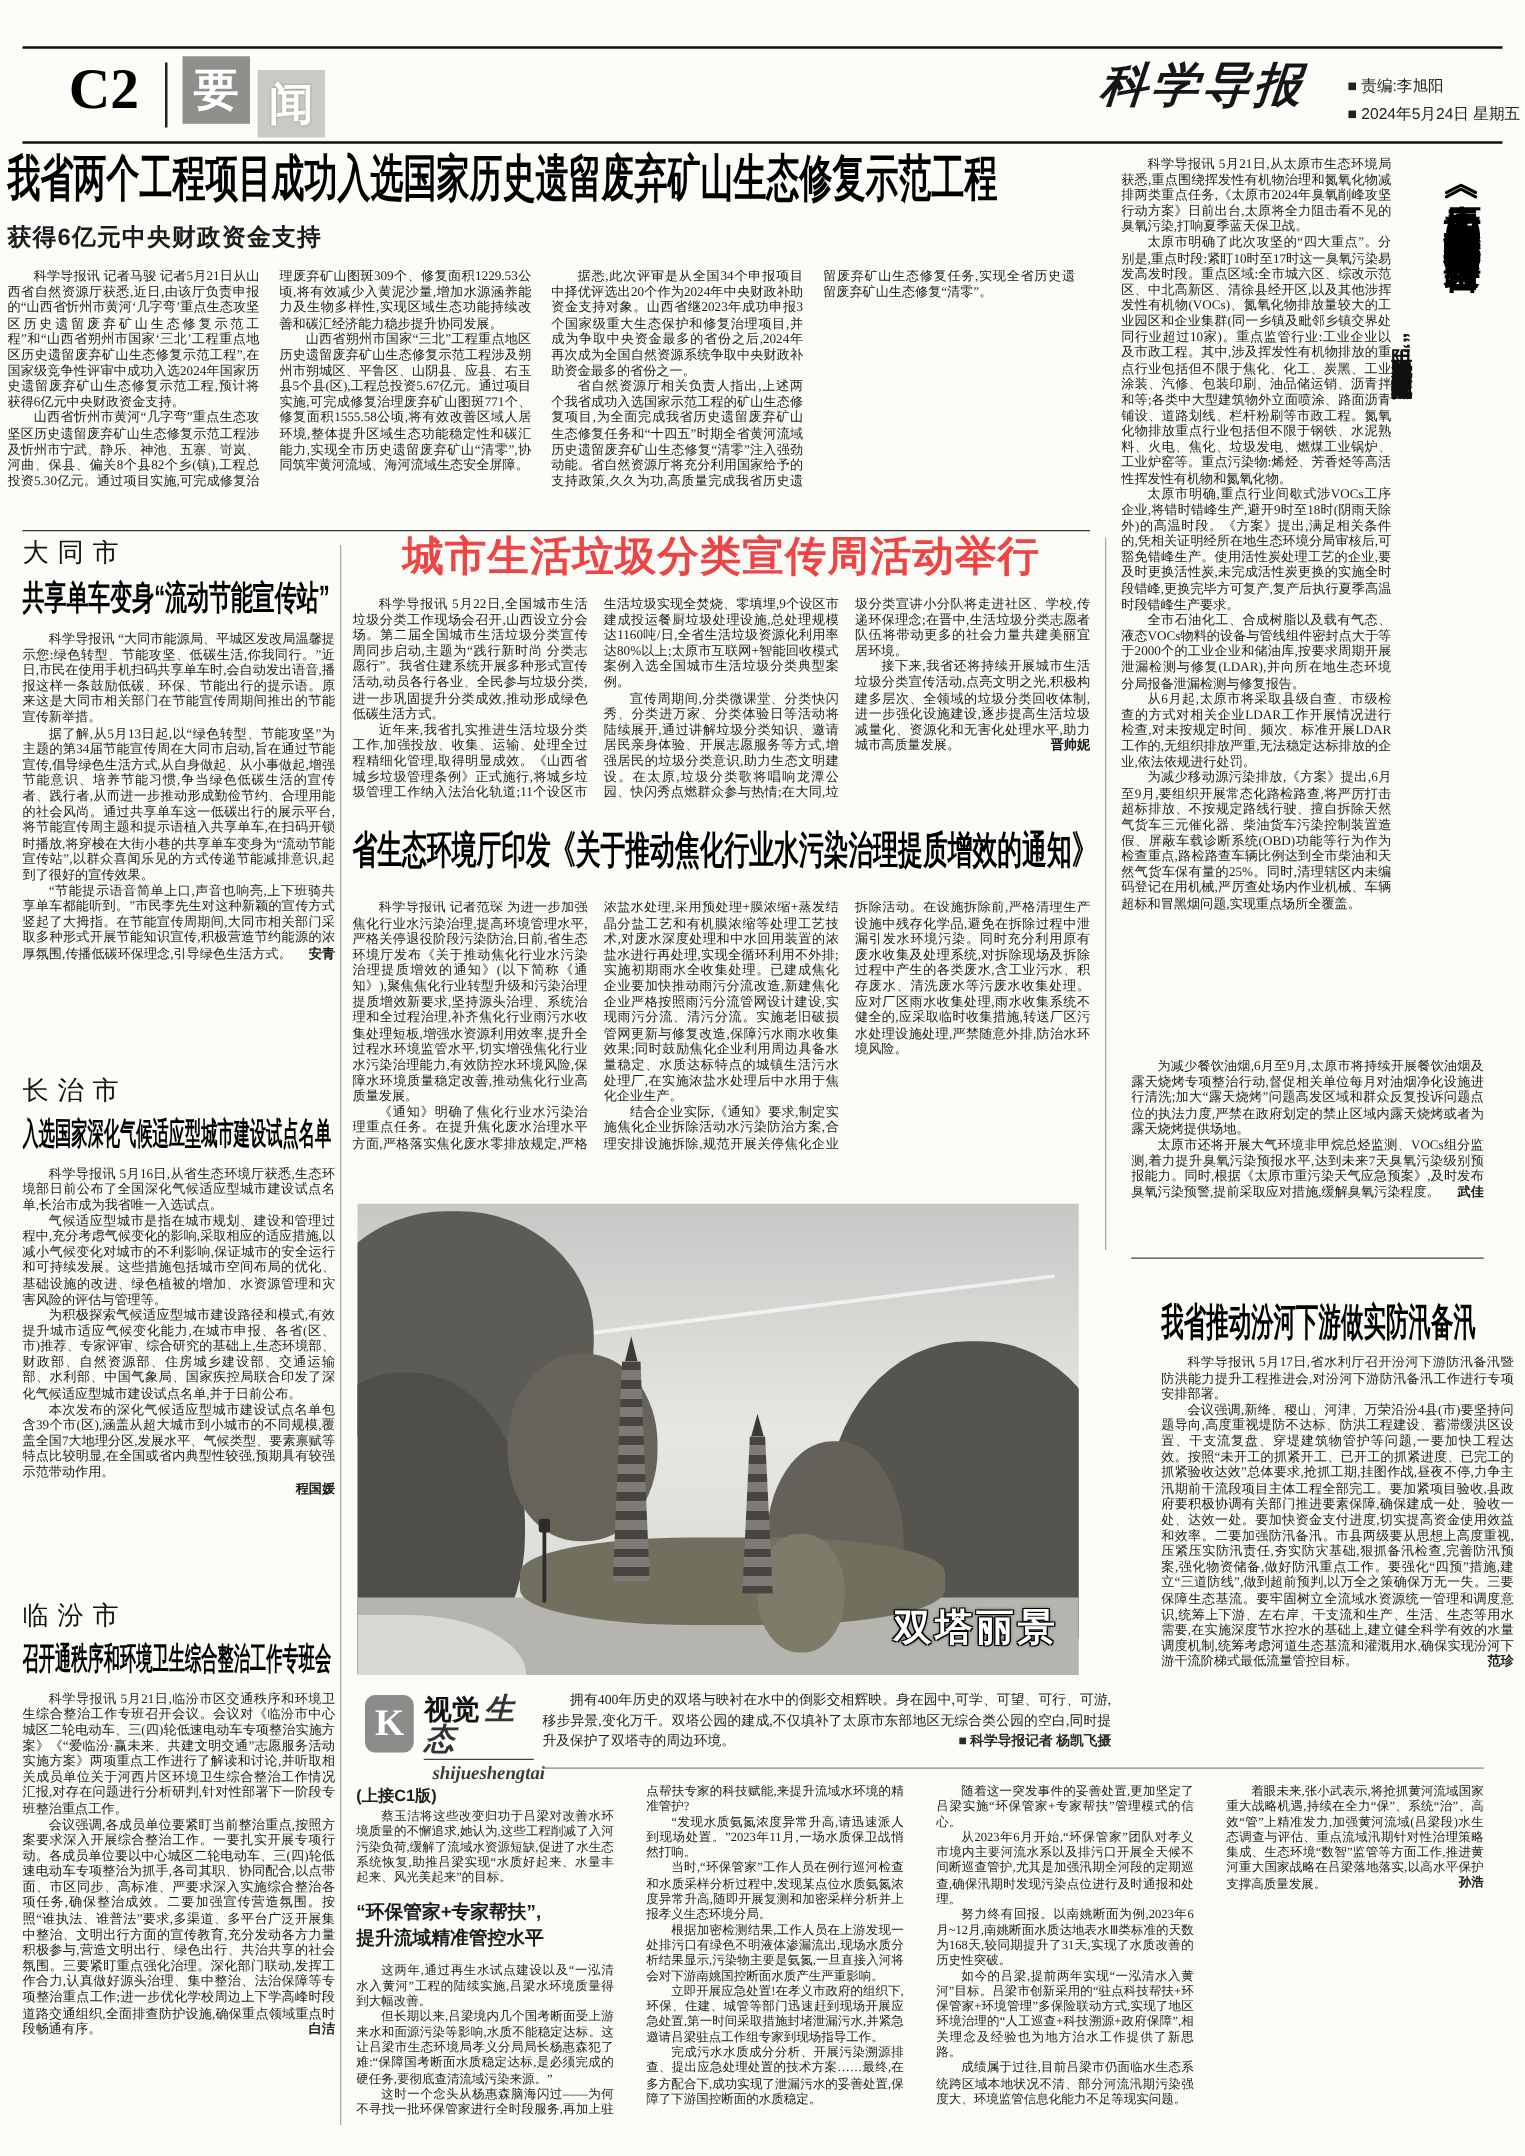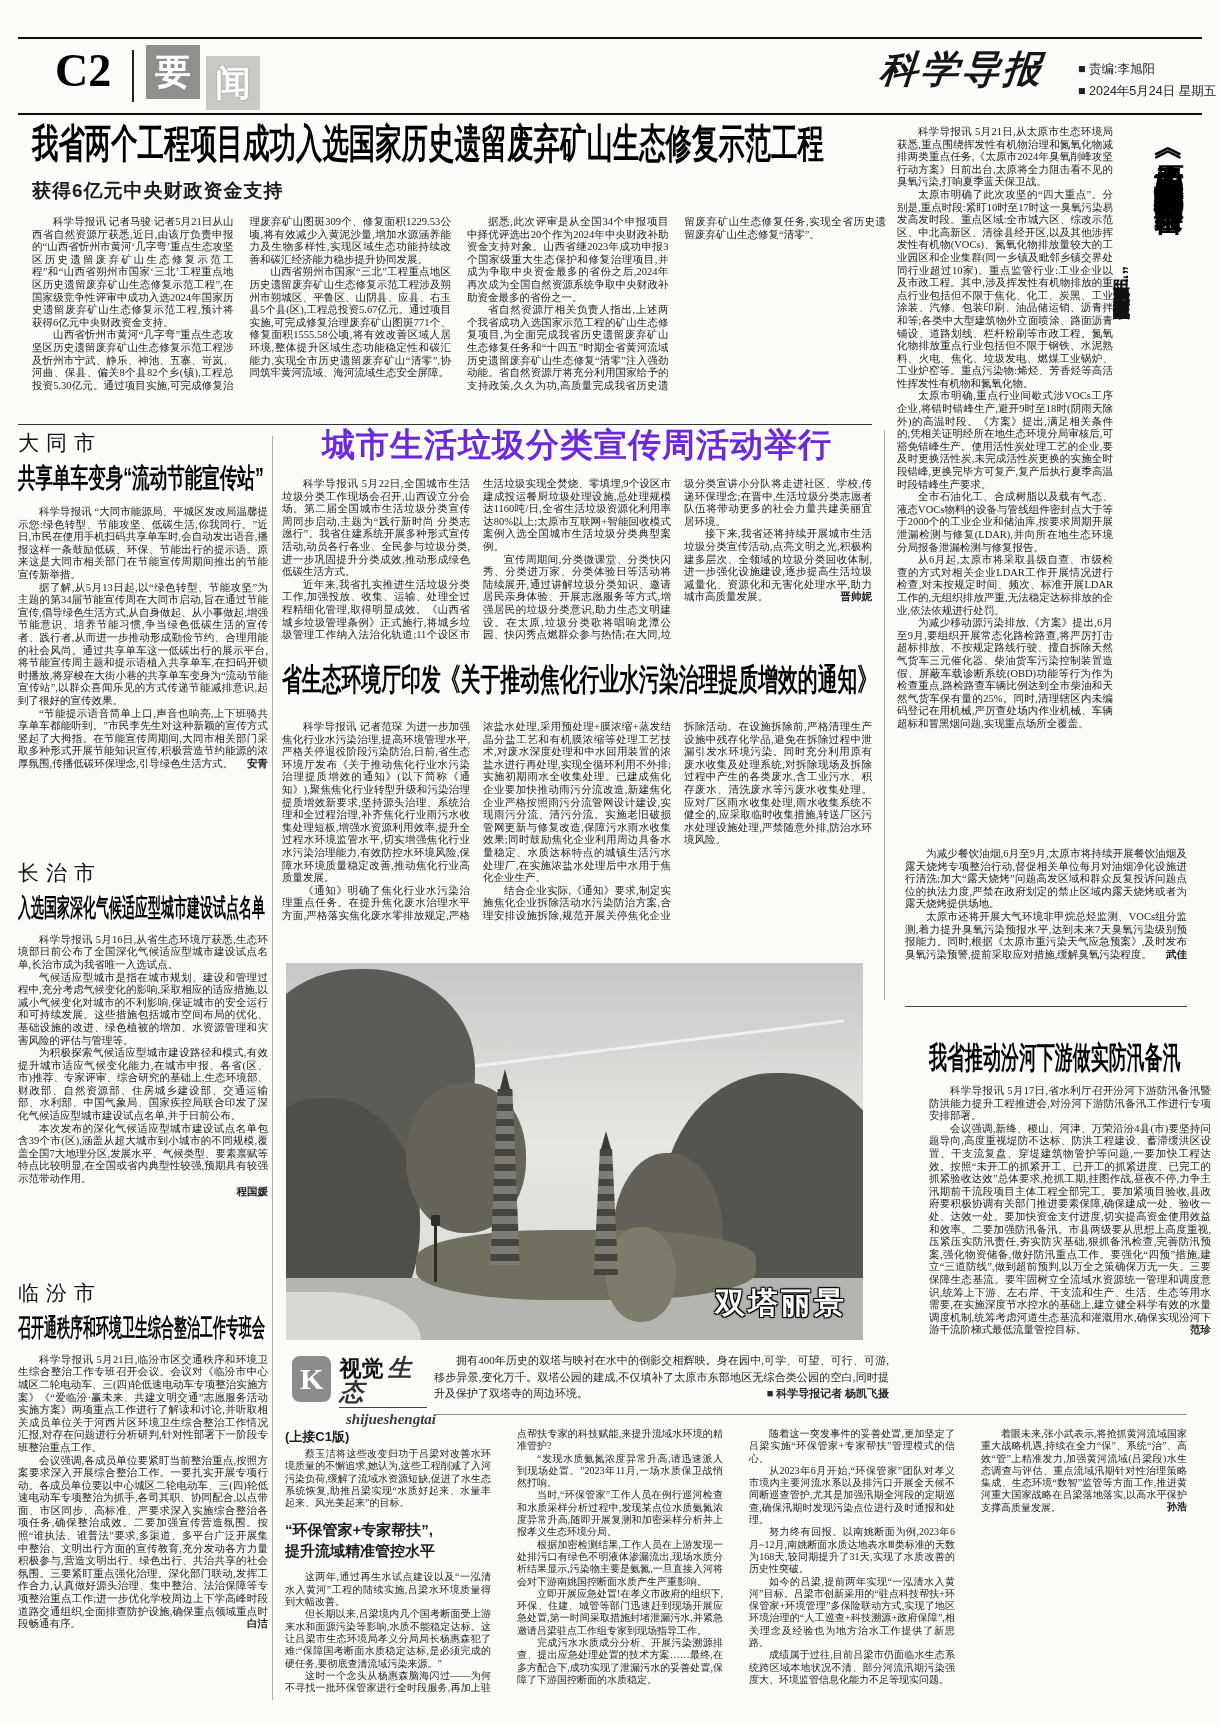--- a/index.html
+++ b/index.html
@@ -20,21 +20,21 @@
             font-style:italic;letter-spacing:3px;transform:skewX(-5deg);color:#161616;}
   .hdr-info{position:absolute;left:1078px;top:58px;font:12.5px/22px "Liberation Sans",sans-serif;color:#222;}
 
   
   .body-txt{font:10.5px/12.6px "Liberation Serif","DejaVu Serif",serif;text-align:justify;color:#1b1b1b;}
   .body-txt p{margin:0;text-indent:2em;}
   .author{font-weight:700;text-align:right;text-indent:0 !important;}
   .author.overlay{margin-top:-12.6px;}
 
   
-  #lead-art{left:32px;top:122px;width:854px;}
+  #lead-art{left:6px;top:122px;width:854px;}
   .lead-hl{font:900 40px/1.05 "Liberation Sans",sans-serif;white-space:nowrap;
            transform:scaleX(0.66);transform-origin:left center;color:#000;letter-spacing:0;}
   .lead-sub{font:700 19px/1 "Liberation Sans",sans-serif;margin-top:17px;letter-spacing:1px;}
   .lead-body{margin-top:16px;height:188px;column-count:4;column-gap:16px;column-fill:auto;overflow:hidden;}
 
   
   #ty-col{left:897px;top:126px;width:216px;height:718px;overflow:hidden;}
   #ty-tail{left:905px;top:848px;width:282px;height:152px;overflow:hidden;}
   #vt{right:30px;top:138px;height:712px;writing-mode:vertical-rl;}
   .vt-title{font:900 30px/42px "Liberation Serif",serif;letter-spacing:2px;color:#000;}
@@ -47,21 +47,21 @@
   #sec-linfen{top:1282px;height:418px;}
   .city-label{font:400 21px/1 "Liberation Sans",sans-serif;letter-spacing:7px;color:#141414;}
   .city-hl{white-space:nowrap;font:900 27px/1.15 "Liberation Sans",sans-serif;
            transform-origin:left center;margin-top:10px;color:#000;}
   .scale65{transform:scaleX(0.65);}
   .scale52{font-size:25px;transform:scaleX(0.52);}
   .city-body{margin-top:12px;}
 
   
   #garb{left:282px;top:428px;width:590px;}
-  .garb-hl{text-align:center;font:900 33px/1 "Liberation Sans",sans-serif;letter-spacing:1px;color:#6d28d9;}
+  .garb-hl{text-align:center;font:900 33px/1 "Liberation Sans",sans-serif;letter-spacing:1px;color:#ef4444;}
   .garb-body{margin-top:17px;height:166px;column-count:3;column-gap:13px;column-fill:auto;overflow:hidden;}
   #coke{left:282px;top:664px;width:590px;}
   .coke-hl{white-space:nowrap;font:900 31px/1 "Liberation Sans",sans-serif;
            transform:scaleX(0.64);transform-origin:left center;color:#000;}
   .coke-body{margin-top:26px;height:210px;column-count:3;column-gap:13px;column-fill:auto;overflow:hidden;}
 
   
   #fenhe{left:905px;top:1042px;width:282px;margin-left:24px;}
   .fenhe-hl{white-space:nowrap;font:900 31px/1 "Liberation Sans",sans-serif;
             transform:scaleX(0.58);transform-origin:left center;color:#000;}

